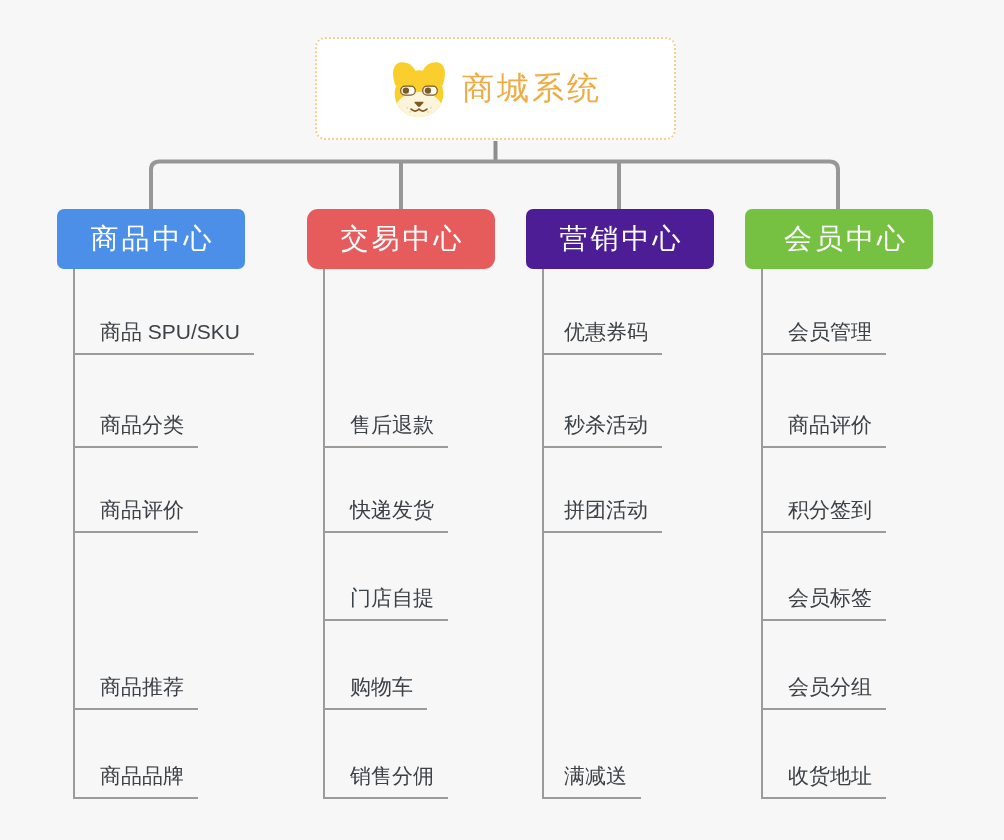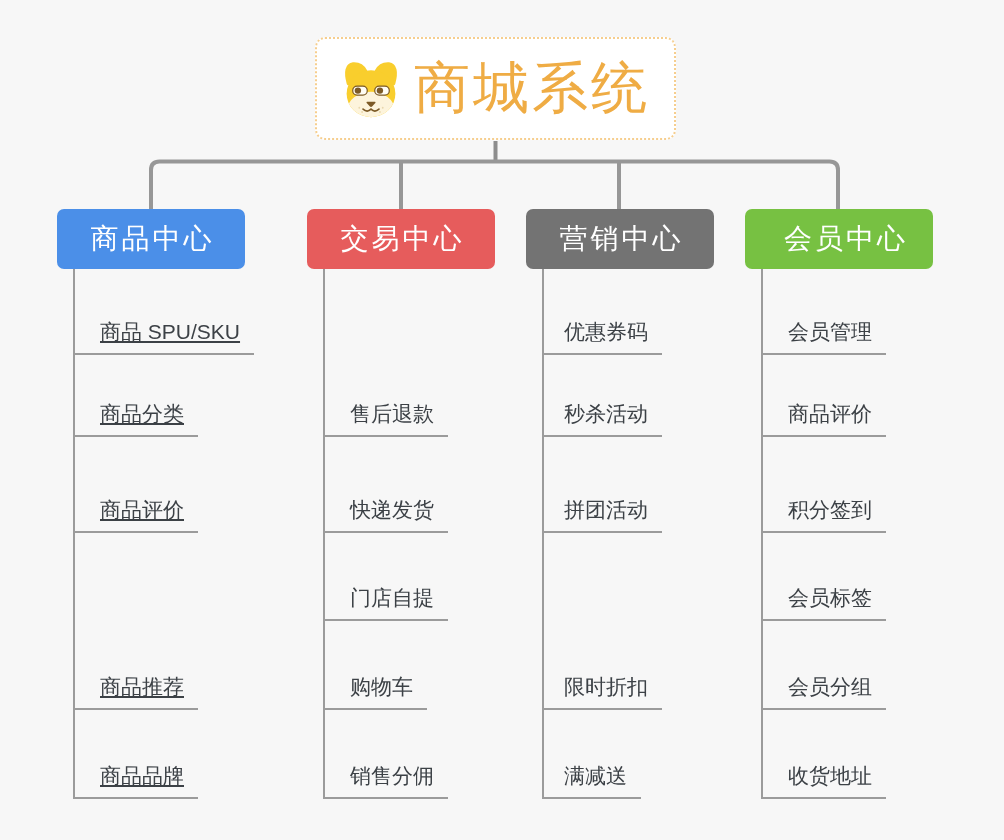--- a/index.html
+++ b/index.html
@@ -13,49 +13,49 @@
 
   
   .connectors { position: absolute; left: 0; top: 0; width: 1004px; height: 840px; pointer-events: none; }
 
   
   .root-node {
     position: absolute; left: 315px; top: 37px; width: 361px; height: 103px;
     background: #FFFFFF; border: 2px dotted #F6CE8E; border-radius: 10px;
     display: flex; align-items: center; justify-content: center; gap: 13px;
   }
-  .root-title { font-size: 56px; letter-spacing: 3px; white-space: nowrap; }
+  .root-title { font-size: 32px; letter-spacing: 3px; white-space: nowrap; }
   .mascot { width: 60px; height: 60px; flex: 0 0 auto; }
 
   
   .branch-box {
     position: absolute; top: 209px; width: 188px; height: 60px;
     border-radius: 7px; color: #FFFFFF; font-size: 28px; letter-spacing: 3px;
     display: flex; align-items: center; justify-content: center;
     padding-left: 3px; 
     white-space: nowrap;
     text-align: center;
   }
-  .c0 { left: 57px; } .c1 { left: 307px; } .c2 { left: 526px; } .c3 { left: 745px; }
+  .c0 { left: 57px; } .c1 { left: 307px; border-radius: 11px; } .c2 { left: 526px; } .c3 { left: 745px; }
 
   
   .vline {
     position: absolute; top: 269px; width: 2px; height: 530px; background: #9B9B9B;
   }
   .v0 { left: 73px; } .v1 { left: 323px; } .v2 { left: 542px; } .v3 { left: 761px; }
 
   
   .leaf {
     position: absolute; height: 38px; line-height: 30px;
     padding: 0 14px 6px 27px;
     border-bottom: 2px solid #9B9B9B;
     font-size: 21px; color: #3C4146; white-space: nowrap;
   }
-  .x0 { left: 73px; text-decoration: underline; } .x1 { left: 323px; } .x2 { left: 542px; padding-left: 22px; } .x3 { left: 761px; }
-  .i0 { top: 317px; } .i1 { top: 399px; } .i2 { top: 494.6px; }
+  .x0 { left: 73px; } .x1 { left: 323px; } .x2 { left: 542px; padding-left: 22px; } .x3 { left: 761px; }
+  .i0 { top: 317px; } .i1 { top: 410px; } .i2 { top: 494.6px; }
   .i3 { top: 583.4px; } .i4 { top: 672.2px; } .i5 { top: 761px; }
 </style>
 </head>
 <body>
 
 <div class="canvas">
 
   <svg class="connectors" width="1004" height="840" viewBox="0 0 1004 840" fill="none">
     <path d="M495.5 141 V 161.5" stroke="#8D8D8D" stroke-width="4"></path>
     <path d="M151 210 V 170 Q151 161.5 159.5 161.5 H 829.5 Q838 161.5 838 170 V 210" stroke="#979797" stroke-width="4" fill="none"></path>
@@ -81,21 +81,21 @@
       <circle cx="19.5" cy="52" r="1" fill="#E9D8AE"></circle>
       <circle cx="22.5" cy="56.5" r="1" fill="#E9D8AE"></circle>
       <circle cx="44.5" cy="52" r="1" fill="#E9D8AE"></circle>
       <circle cx="41.5" cy="56.5" r="1" fill="#E9D8AE"></circle>
     </svg>
     <span class="root-title" style="color: rgb(239, 172, 68);">商城系统</span>
   </div>
 
   <div class="branch-box c0" style="background-color: rgb(75, 143, 232);">商品中心</div>
   <div class="branch-box c1" style="background-color: rgb(230, 92, 92);">交易中心</div>
-  <div class="branch-box c2" style="background-color: #737373;">营销中心</div>
+  <div class="branch-box c2" style="background-color: #4c1d95;">营销中心</div>
   <div class="branch-box c3" style="background-color: rgb(119, 193, 66); padding-left: 14px;">会员中心</div>
 
   <div class="vline v0"></div>
   <div class="vline v1"></div>
   <div class="vline v2"></div>
   <div class="vline v3"></div>
 
   <div class="leaf x0 i0">商品 SPU/SKU</div>
   <div class="leaf x0 i1">商品分类</div>
   <div class="leaf x0 i2">商品评价</div>
@@ -104,21 +104,20 @@
 
   <div class="leaf x1 i1">售后退款</div>
   <div class="leaf x1 i2">快递发货</div>
   <div class="leaf x1 i3">门店自提</div>
   <div class="leaf x1 i4">购物车</div>
   <div class="leaf x1 i5">销售分佣</div>
 
   <div class="leaf x2 i0">优惠券码</div>
   <div class="leaf x2 i1">秒杀活动</div>
   <div class="leaf x2 i2">拼团活动</div>
-  <div class="leaf x2 i4">限时折扣</div>
   <div class="leaf x2 i5">满减送</div>
 
   <div class="leaf x3 i0">会员管理</div>
   <div class="leaf x3 i1">商品评价</div>
   <div class="leaf x3 i2">积分签到</div>
   <div class="leaf x3 i3">会员标签</div>
   <div class="leaf x3 i4">会员分组</div>
   <div class="leaf x3 i5">收货地址</div>
 
 </div>

